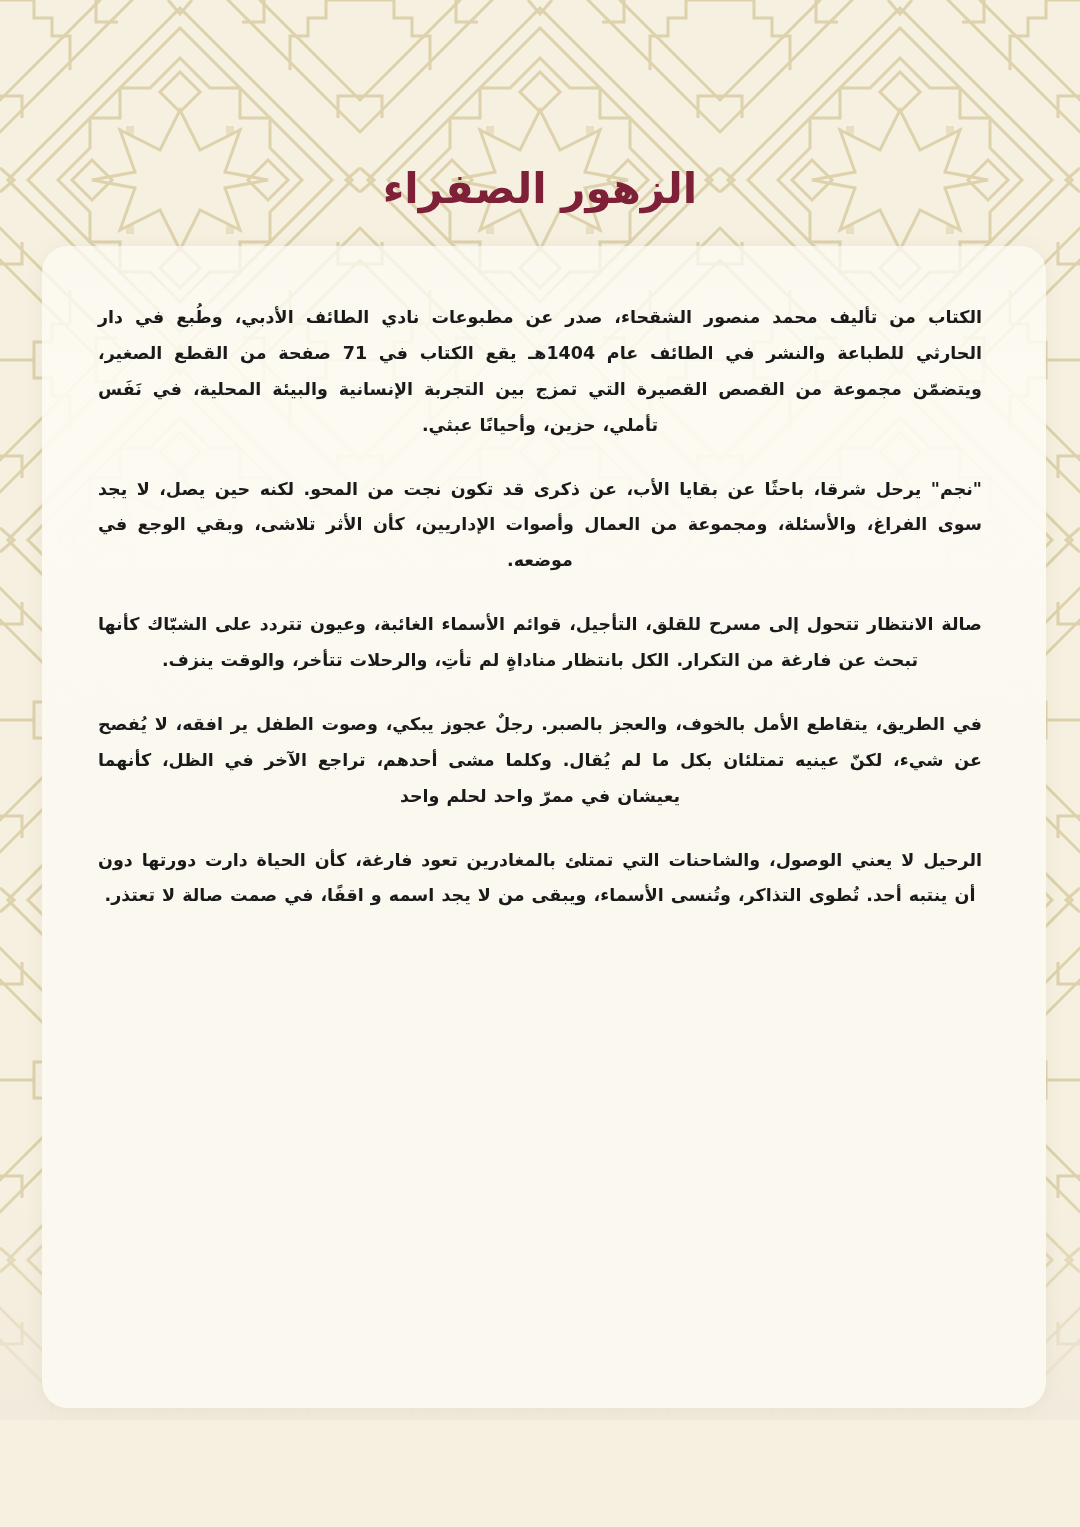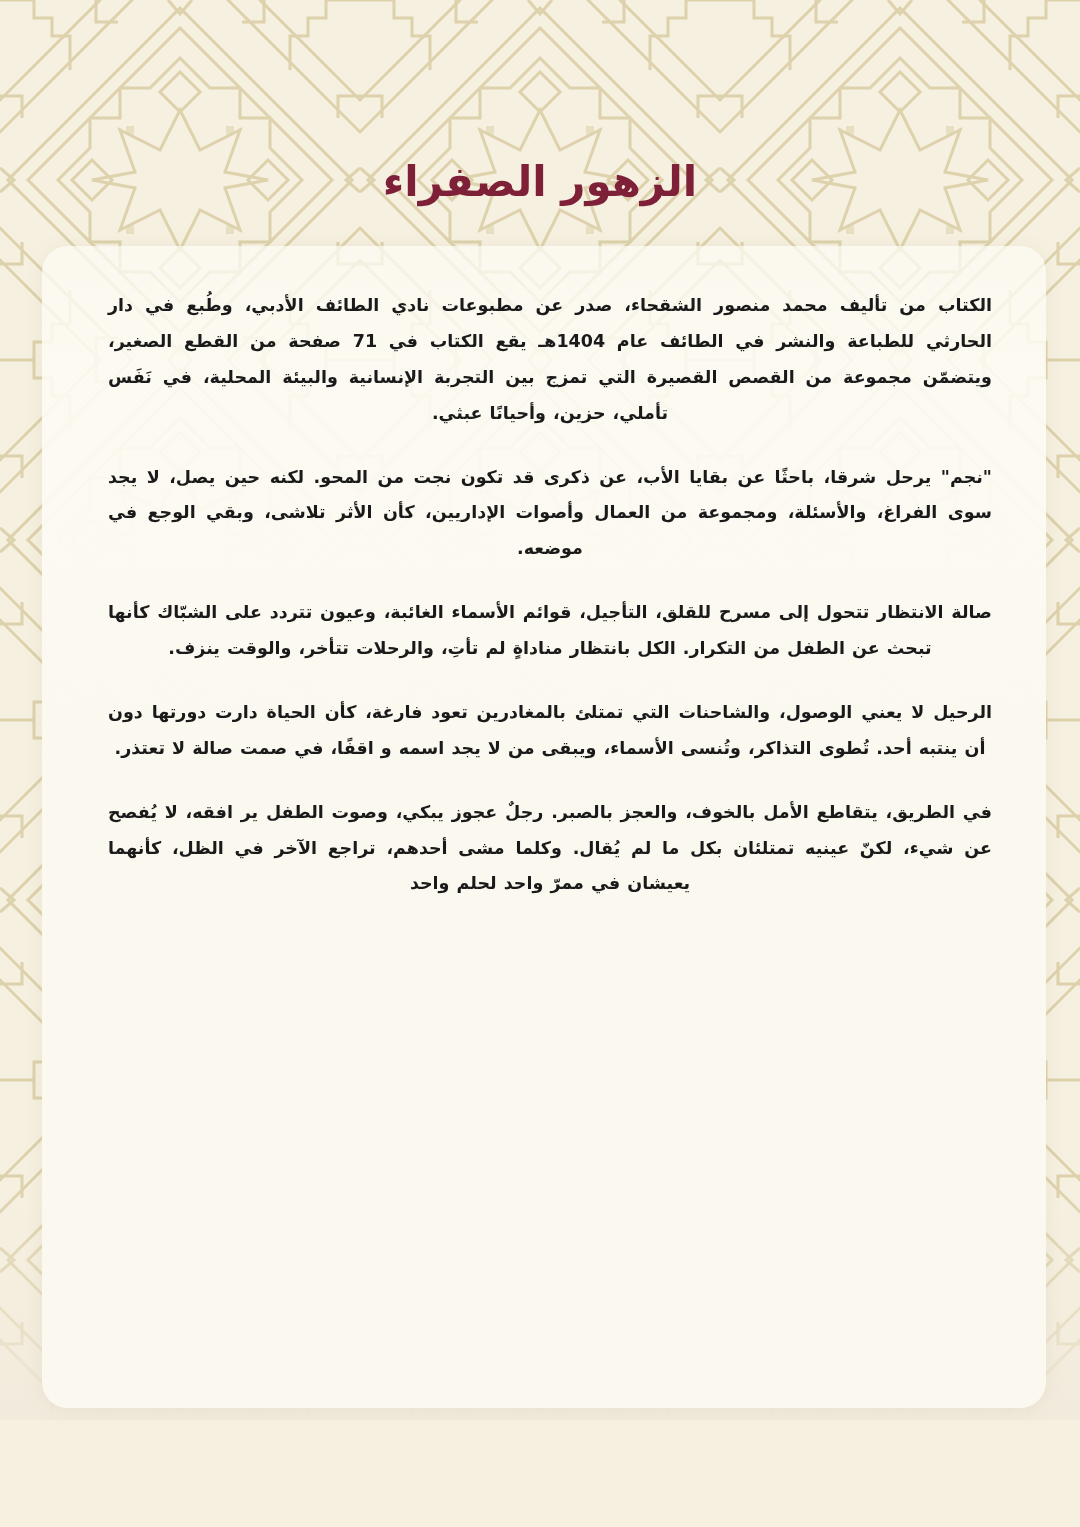--- a/index.html
+++ b/index.html
@@ -70,37 +70,36 @@
   #title-wrap {
     position: absolute;
     left: 0;
     top: 152px;
     width: 1080px;
     text-align: center;
     z-index: 5;
   }
   #doc-title {
     display: inline-block;
-    margin: 4px;
+    margin: 11px;
     font-family: "DejaVu Sans", "Liberation Sans", sans-serif;
     font-size: 42px;
     font-weight: 700;
     line-height: 1.25;
     letter-spacing: 0px;
     color: #7d2038;
   }
 
   
   #content {
     position: absolute;
     left: 98px;
-    top: 288px;
+    top: 300px;
     width: 884px;
     z-index: 6;
-    margin-left: 10px;
   }
   .para {
     margin: 0 0 28px 0;
     font-family: "DejaVu Sans", "Liberation Sans", sans-serif;
     font-size: 17.5px;
     line-height: 2.05;
     font-weight: 600;
     color: #1a1a1a;
     text-align: justify;
     text-align-last: center;
@@ -183,18 +182,18 @@
 
   <div id="card"></div>
 
   <div id="title-wrap">
     <h1 id="doc-title">الزهور الصفراء</h1>
   </div>
 
   <div id="content">
     <p class="para">الكتاب من تأليف محمد منصور الشقحاء، صدر عن مطبوعات نادي الطائف الأدبي، وطُبع في دار الحارثي للطباعة والنشر في الطائف عام 1404هـ يقع الكتاب في 71 صفحة من القطع الصغير، ويتضمّن مجموعة من القصص القصيرة التي تمزج بين التجربة الإنسانية والبيئة المحلية، في نَفَس تأملي، حزين، وأحيانًا عبثي.</p>
     <p class="para">"نجم" يرحل شرقا، باحثًا عن بقايا الأب، عن ذكرى قد تكون نجت من المحو. لكنه حين يصل، لا يجد سوى الفراغ، والأسئلة، ومجموعة من العمال وأصوات الإداريين، كأن الأثر تلاشى، وبقي الوجع في موضعه.</p>
-    <p class="para">صالة الانتظار تتحول إلى مسرح للقلق، التأجيل، قوائم الأسماء الغائبة، وعيون تتردد على الشبّاك كأنها تبحث عن الطفل من التكرار. الكل بانتظار مناداةٍ لم تأتِ، والرحلات تتأخر، والوقت ينزف.</p>
+    <p class="para">صالة الانتظار تتحول إلى مسرح للقلق، التأجيل، قوائم الأسماء الغائبة، وعيون تتردد على الشبّاك كأنها تبحث عن فارغة من التكرار. الكل بانتظار مناداةٍ لم تأتِ، والرحلات تتأخر، والوقت ينزف.</p>
+    <p class="para">في الطريق، يتقاطع الأمل بالخوف، والعجز بالصبر. رجلٌ عجوز يبكي، وصوت الطفل ير افقه، لا يُفصح عن شيء، لكنّ عينيه تمتلئان بكل ما لم يُقال. وكلما مشى أحدهم، تراجع الآخر في الظل، كأنهما يعيشان في ممرّ واحد لحلم واحد</p>
     <p class="para">الرحيل لا يعني الوصول، والشاحنات التي تمتلئ بالمغادرين تعود فارغة، كأن الحياة دارت دورتها دون أن ينتبه أحد. تُطوى التذاكر، وتُنسى الأسماء، ويبقى من لا يجد اسمه و اقفًا، في صمت صالة لا تعتذر.</p>
-    <p class="para">في الطريق، يتقاطع الأمل بالخوف، والعجز بالصبر. رجلٌ عجوز يبكي، وصوت الطفل ير افقه، لا يُفصح عن شيء، لكنّ عينيه تمتلئان بكل ما لم يُقال. وكلما مشى أحدهم، تراجع الآخر في الظل، كأنهما يعيشان في ممرّ واحد لحلم واحد</p>
   </div>
 
 </div>
 
 </body></html>

